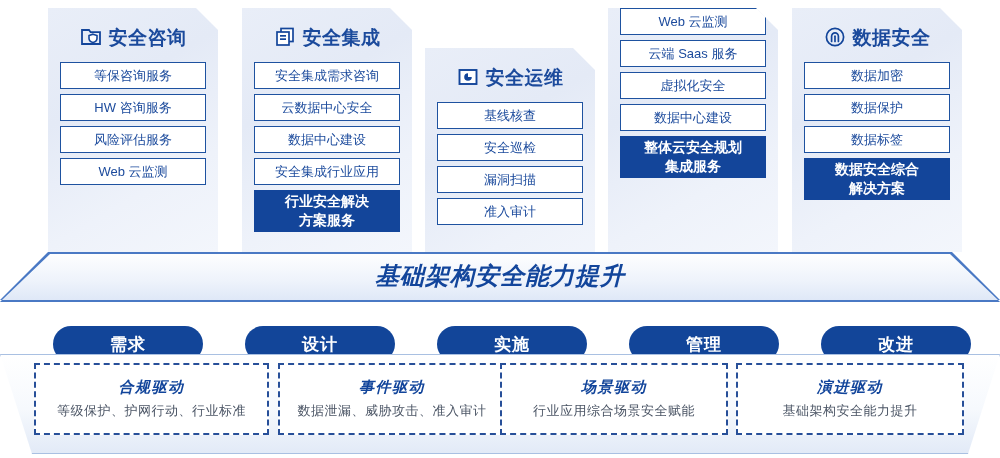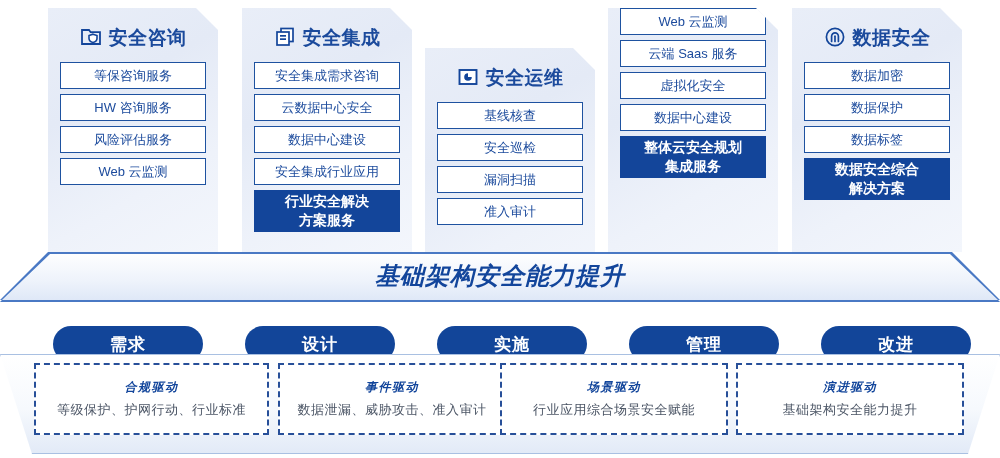--- a/index.html
+++ b/index.html
@@ -188,21 +188,21 @@
     display: flex;
     flex-direction: column;
     align-items: center;
     justify-content: center;
   }
   .driver.d0 { left: 34px;  width: 235px; }
   .driver.d1 { left: 278px; width: 228px; }
   .driver.d2 { left: 500px; width: 228px; text-align: center; }
   .driver.d3 { left: 736px; width: 228px; }
   .driver-title {
-    font-size: 12px;
+    font-size: 15px;
     font-weight: bold;
     font-style: italic;
     color: #12459b;
     letter-spacing: 1.5px;
     margin-bottom: 5px;
   }
   .driver-desc {
     font-size: 13px;
     color: #4b5565;
     letter-spacing: 0.5px;

